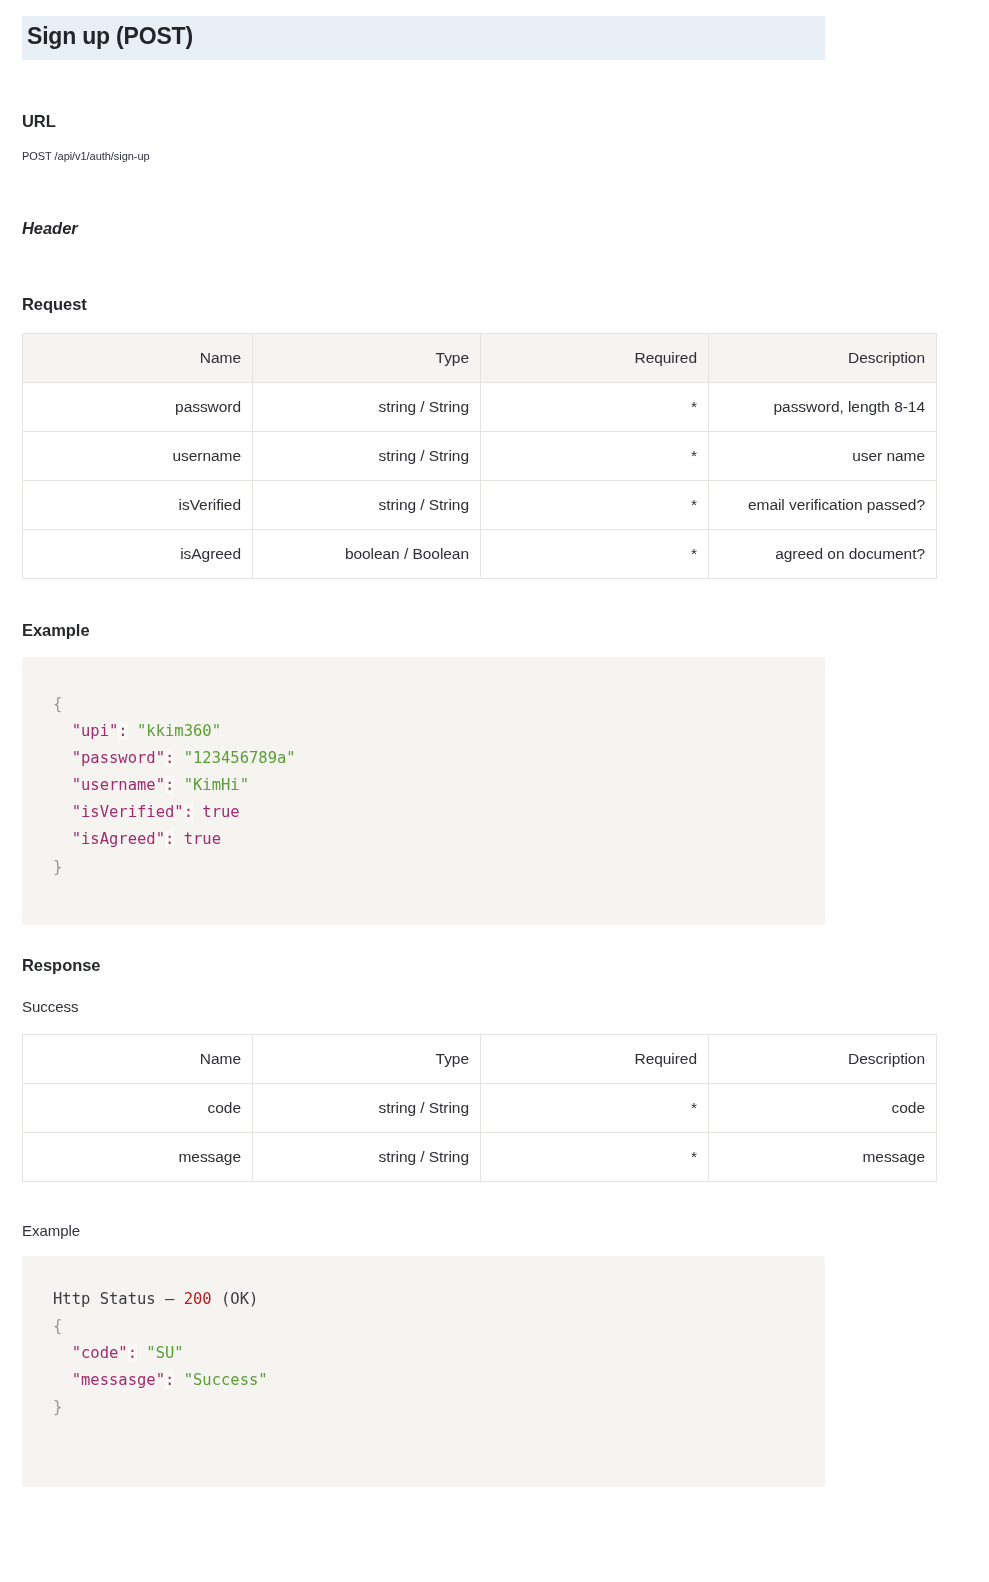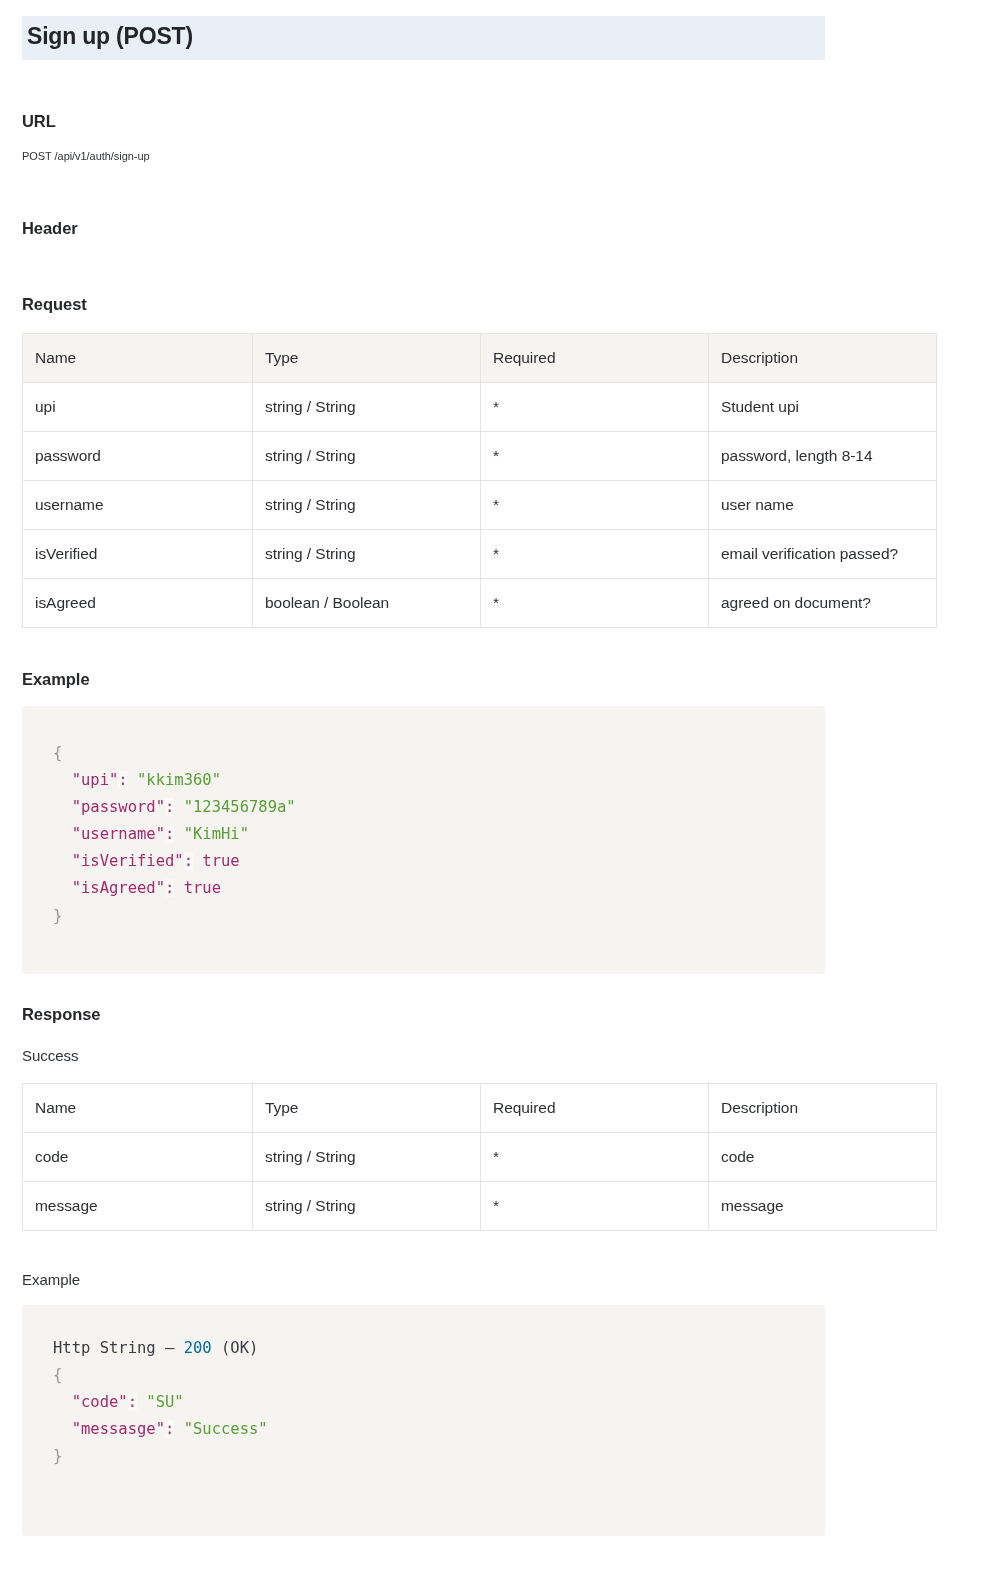--- a/index.html
+++ b/index.html
@@ -54,39 +54,39 @@
   }
   .p-text {
     font-size: 11px;
     font-weight: normal;
     color: #30323a;
     letter-spacing: -0.05px;
   }
 
   .sp-url-head   { margin-top: 52px; }
   .sp-url-val    { margin-top: 19px; }
-  .sp-header     { margin-top: 57px; }
+  .sp-header     { margin-top: 57px; font-style: italic; }
   .sp-request    { margin-top: 57px; }
   .sp-example1   { margin-top: 42px; }
   .sp-response   { margin-top: 31px; }
   .sp-success    { margin-top: 23px; }
   .sp-example2   { margin-top: 40px; }
 
   
   table.api-table {
     border-collapse: collapse;
     width: 914px;
     margin: 19px 22px 0 22px;
     table-layout: fixed;
     font-size: 15.5px;
   }
   table.api-table th,
   table.api-table td {
     border: 1px solid #e6e4e0;
-    text-align: left;
+    text-align: right;
     vertical-align: top;
     padding: 13px 11px 13px 12px;
     font-weight: normal;
     color: #2d2f35;
     line-height: 1.42;
     letter-spacing: -0.05px;
   }
   table.api-table col.c-name { width: 230px; }
   table.api-table col.c-type { width: 228px; }
   table.api-table col.c-req  { width: 228px; }
@@ -115,21 +115,21 @@
     line-height: 1.75;
     white-space: pre;
     color: #3a3c42;
   }
   .code-block.block-2 { padding: 30px 0 66px 0; }
 
   .tok-punct  { color: #9b9894; }
   .tok-key    { color: #a32a6e; }
   .tok-str    { color: #5a9e35; }
   .tok-bool   { color: #a32a6e; }
-  .tok-num    { color: #0369a1; }
+  .tok-num    { color: #b91c1c; }
   .tok-plain  { color: #3a3c42; }
   .tok-colon  { color: #a32a6e; background: #faf9f6; }
 </style>
 </head>
 <body>
 
 <div class="page">
 
   <div class="title-banner">
     <div class="title-text">Sign up (POST)</div>
@@ -151,26 +151,20 @@
       </colgroup>
     <thead>
       <tr>
         <th>Name</th>
         <th>Type</th>
         <th>Required</th>
         <th>Description</th>
       </tr>
     </thead>
     <tbody>
-      <tr>
-        <td>upi</td>
-        <td>string / String</td>
-        <td>*</td>
-        <td>Student upi</td>
-      </tr>
       <tr>
         <td>password</td>
         <td>string / String</td>
         <td>*</td>
         <td>password, length 8-14</td>
       </tr>
       <tr>
         <td>username</td>
         <td>string / String</td>
         <td>*</td>
@@ -233,20 +227,20 @@
         <td>string / String</td>
         <td>*</td>
         <td>message</td>
       </tr>
     </tbody>
   </table>
 
   <div class="sec sp-example2 h-plain">Example</div>
 
   <div class="code-block block-2">
-<pre><span class="tok-plain">Http String – </span><span class="tok-num">200</span><span class="tok-plain"> (OK)</span>
+<pre><span class="tok-plain">Http Status – </span><span class="tok-num">200</span><span class="tok-plain"> (OK)</span>
 <span class="tok-punct">{</span>
   <span class="tok-key">"code"</span><span class="tok-colon">:</span> <span class="tok-str">"SU"</span>
   <span class="tok-key">"messasge"</span><span class="tok-colon">:</span> <span class="tok-str">"Success"</span>
 <span class="tok-punct">}</span></pre>
   </div>
 
 </div>
 
 </body></html>

